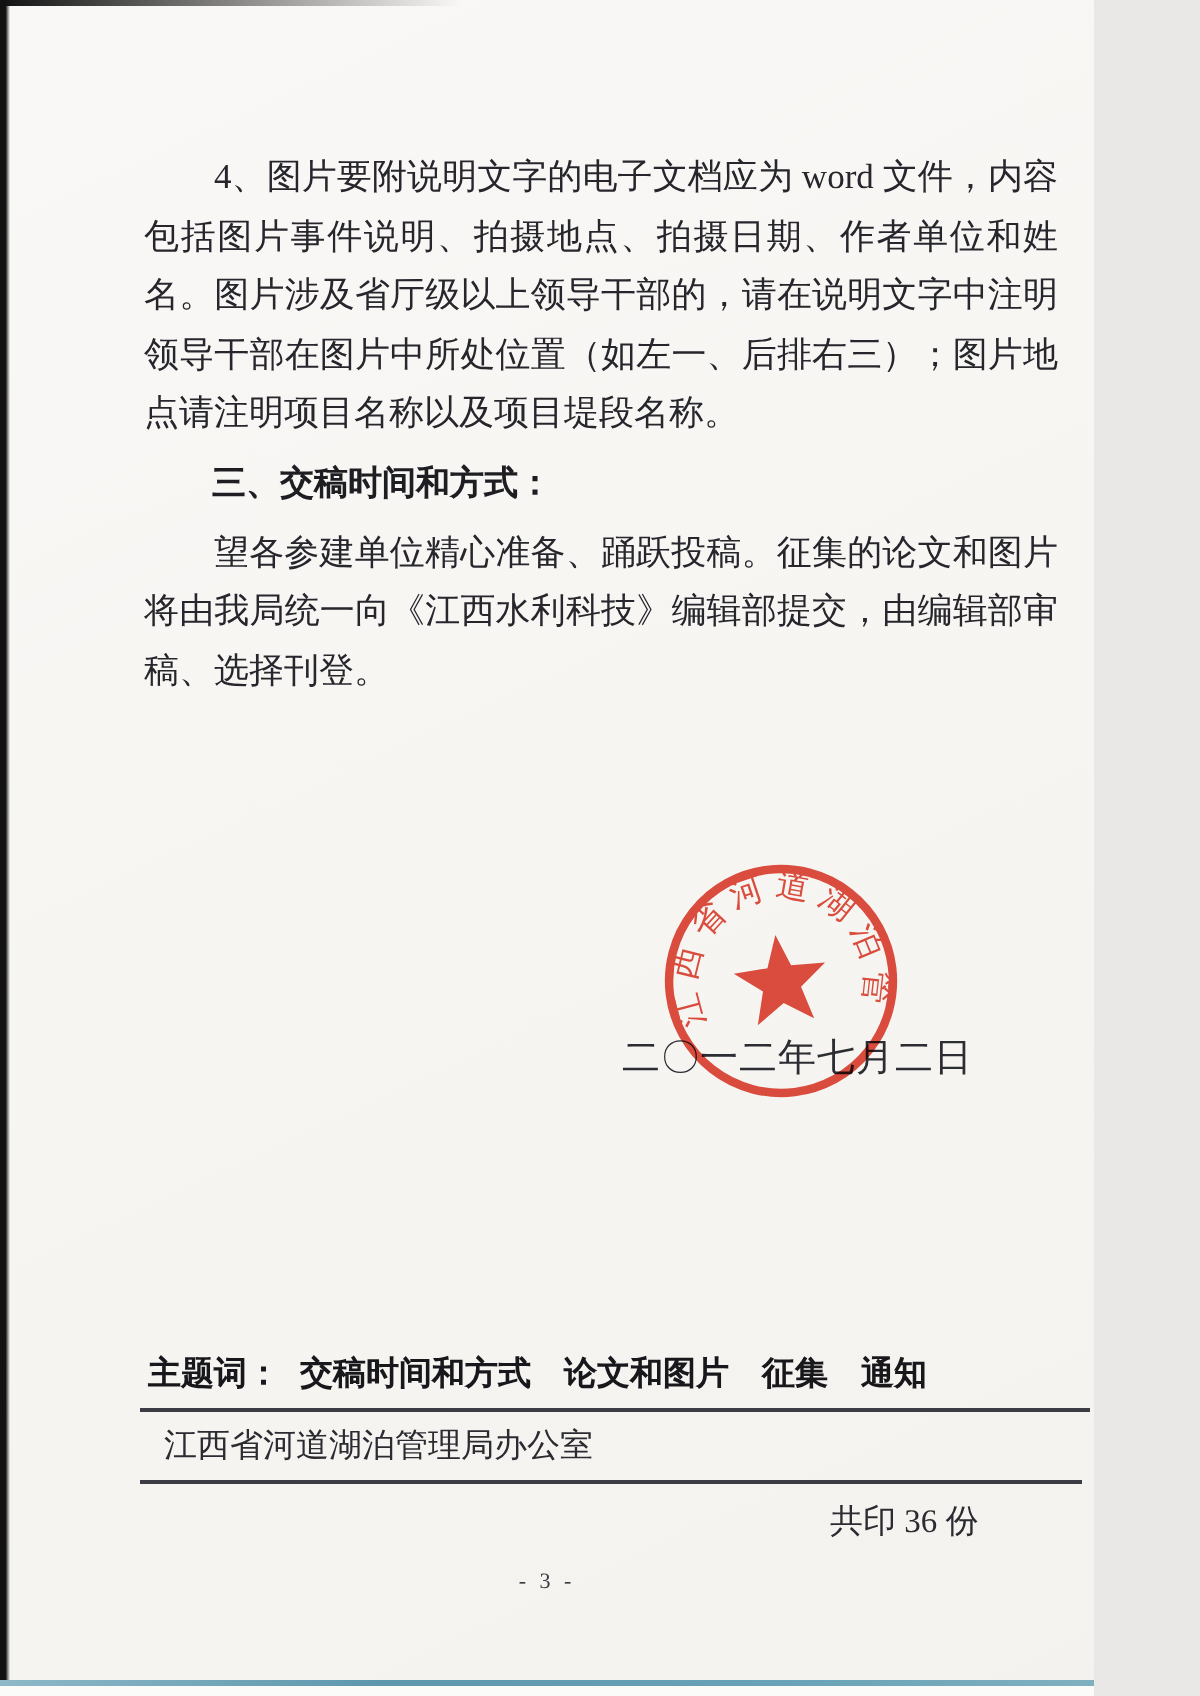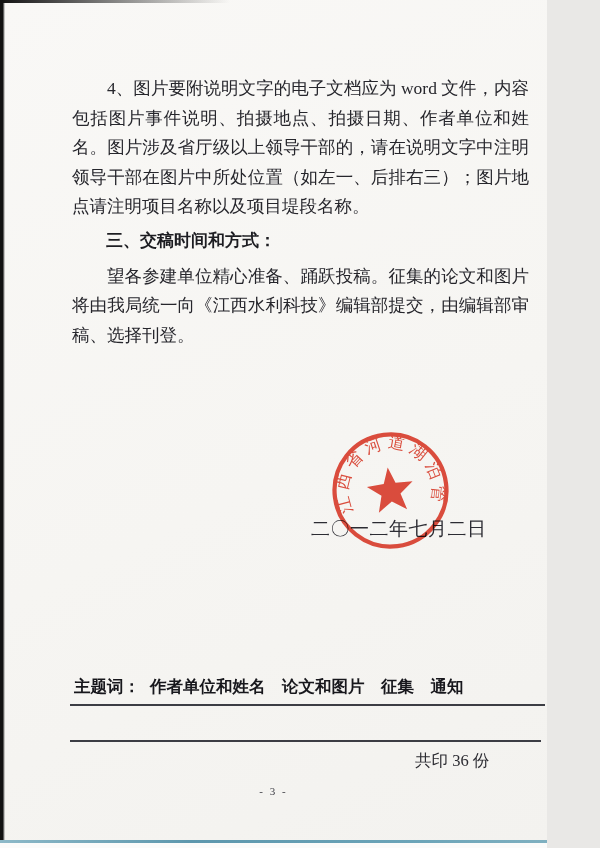--- a/index.html
+++ b/index.html
@@ -25,21 +25,21 @@
   
   .body-text{
     position:absolute;left:72px;top:74px;width:457px;
     font-size:17.5px;line-height:29.6px;
     text-align:justify;text-justify:inter-ideograph;
     color:#26262c;
   }
   .body-text p{margin:0;text-indent:2em;}
   .body-text p + p{margin-top:5px;}
   .body-text p.heading{
-    font-family:Liberation Mono, monospace;
+    font-family:Liberation Serif, serif;
     font-weight:700;font-size:17px;color:#1d1d22;
   }
 
   
   .date-line{
     position:absolute;left:311px;top:516px;z-index:1;
     font-size:19px;letter-spacing:0.5px;color:#2c2c33;
   }
 
   
@@ -94,26 +94,27 @@
   <svg class="seal" viewBox="0 0 120 120" xmlns="http://www.w3.org/2000/svg">
     <circle cx="60" cy="60" r="55.5" fill="none" stroke-width="4.2" stroke="#e0402f"></circle>
     <path id="sealArc" d="M 21.9 77.8 A 42 42 0 1 1 98.1 77.8" fill="none"></path>
     <text font-size="16.5" letter-spacing="4.5" fill="#e0402f">
       <textPath href="#sealArc" startOffset="2">江西省河道湖泊管理局</textPath>
     </text>
     <polygon points="60,37 54.1,52.9 37.2,53.6 50.5,64.1 45.9,80.4 60,71 74.1,80.4 69.5,64.1 82.8,53.6 65.9,52.9" fill="#e0402f"></polygon>
   </svg>
 
   <div class="subject-row">
-    <span>主题词：</span><span class="terms">作者单位和姓名　论文和图片　征集　通知</span>
+    <span>主题词：</span><span class="terms">交稿时间和方式　论文和图片　征集　通知</span>
   </div>
 
   <div class="rule rule-top"></div>
 
   <div class="issuer-row">
+    <span>江西省河道湖泊管理局办公室</span>
   </div>
 
   <div class="rule rule-bottom"></div>
 
   <div class="copies">共印 36 份</div>
 
   <div class="page-number">- 3 -</div>
 
 </div>
 

